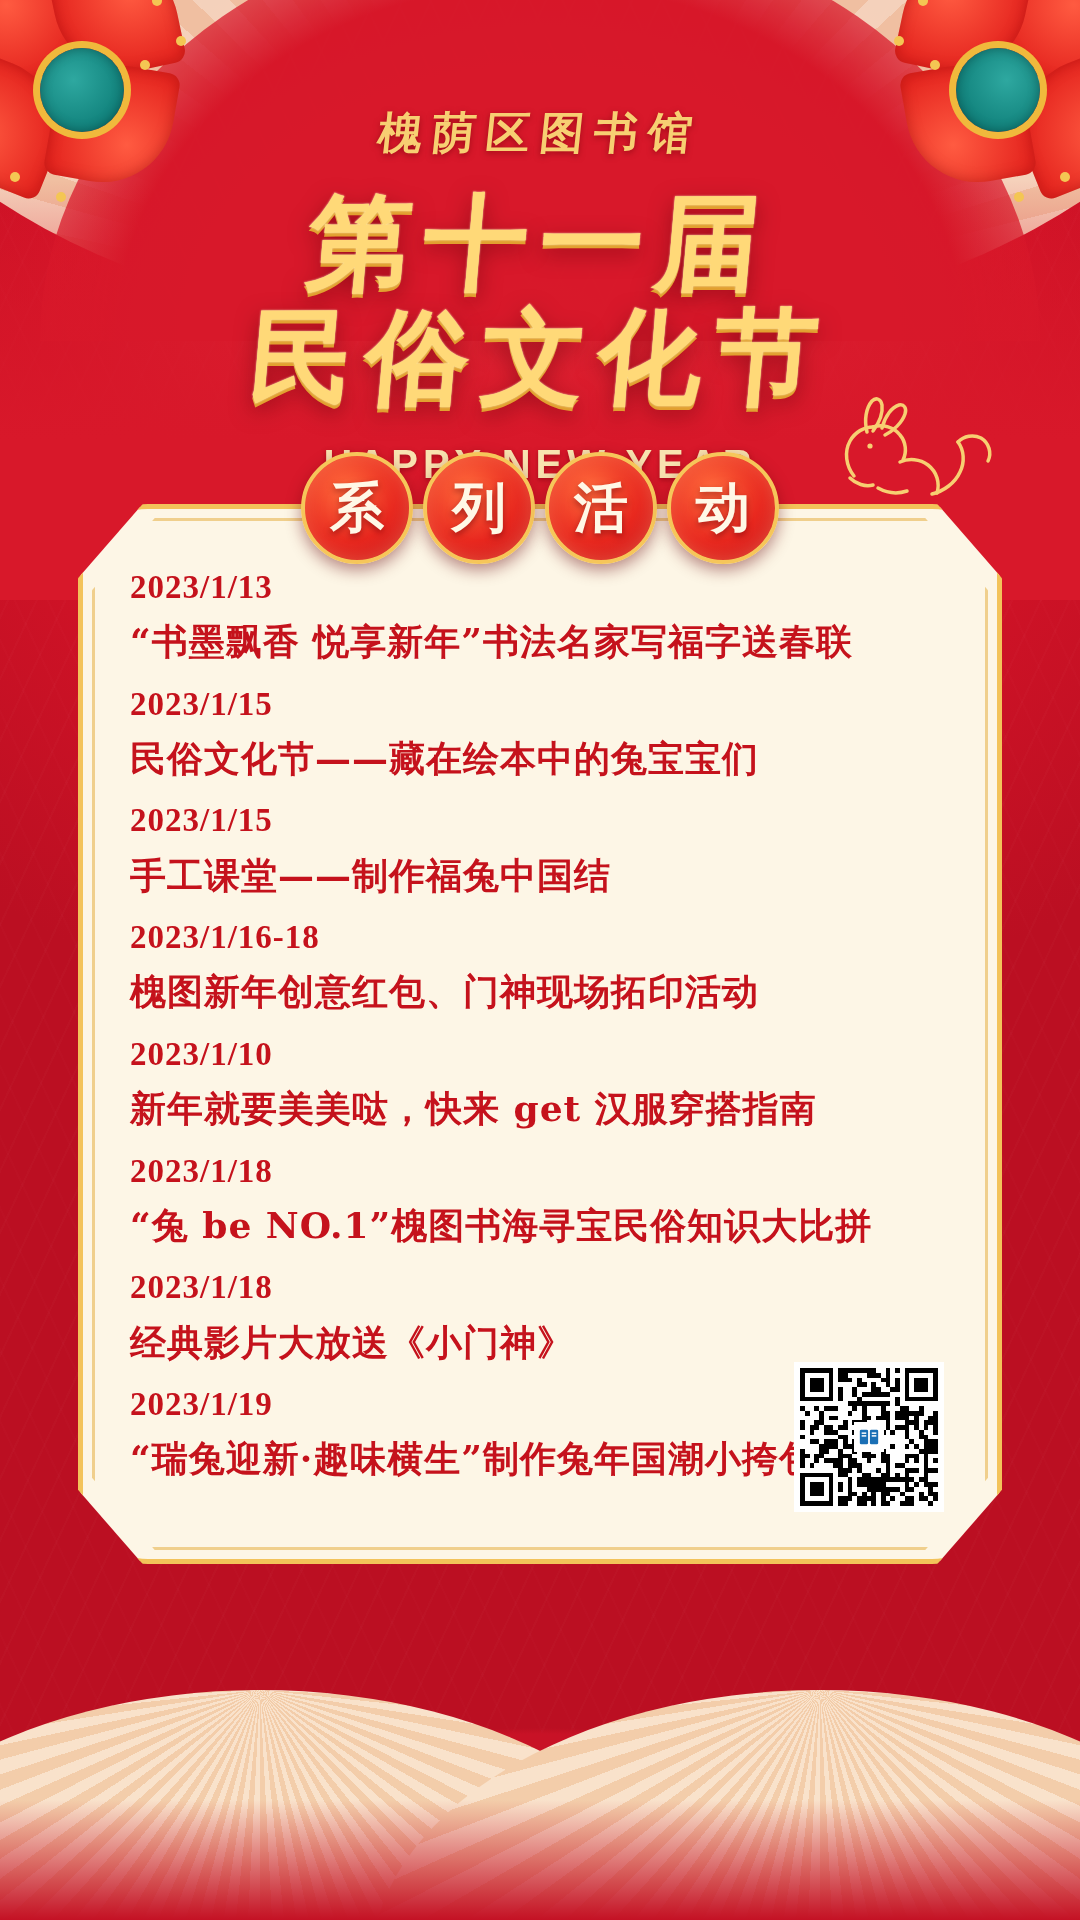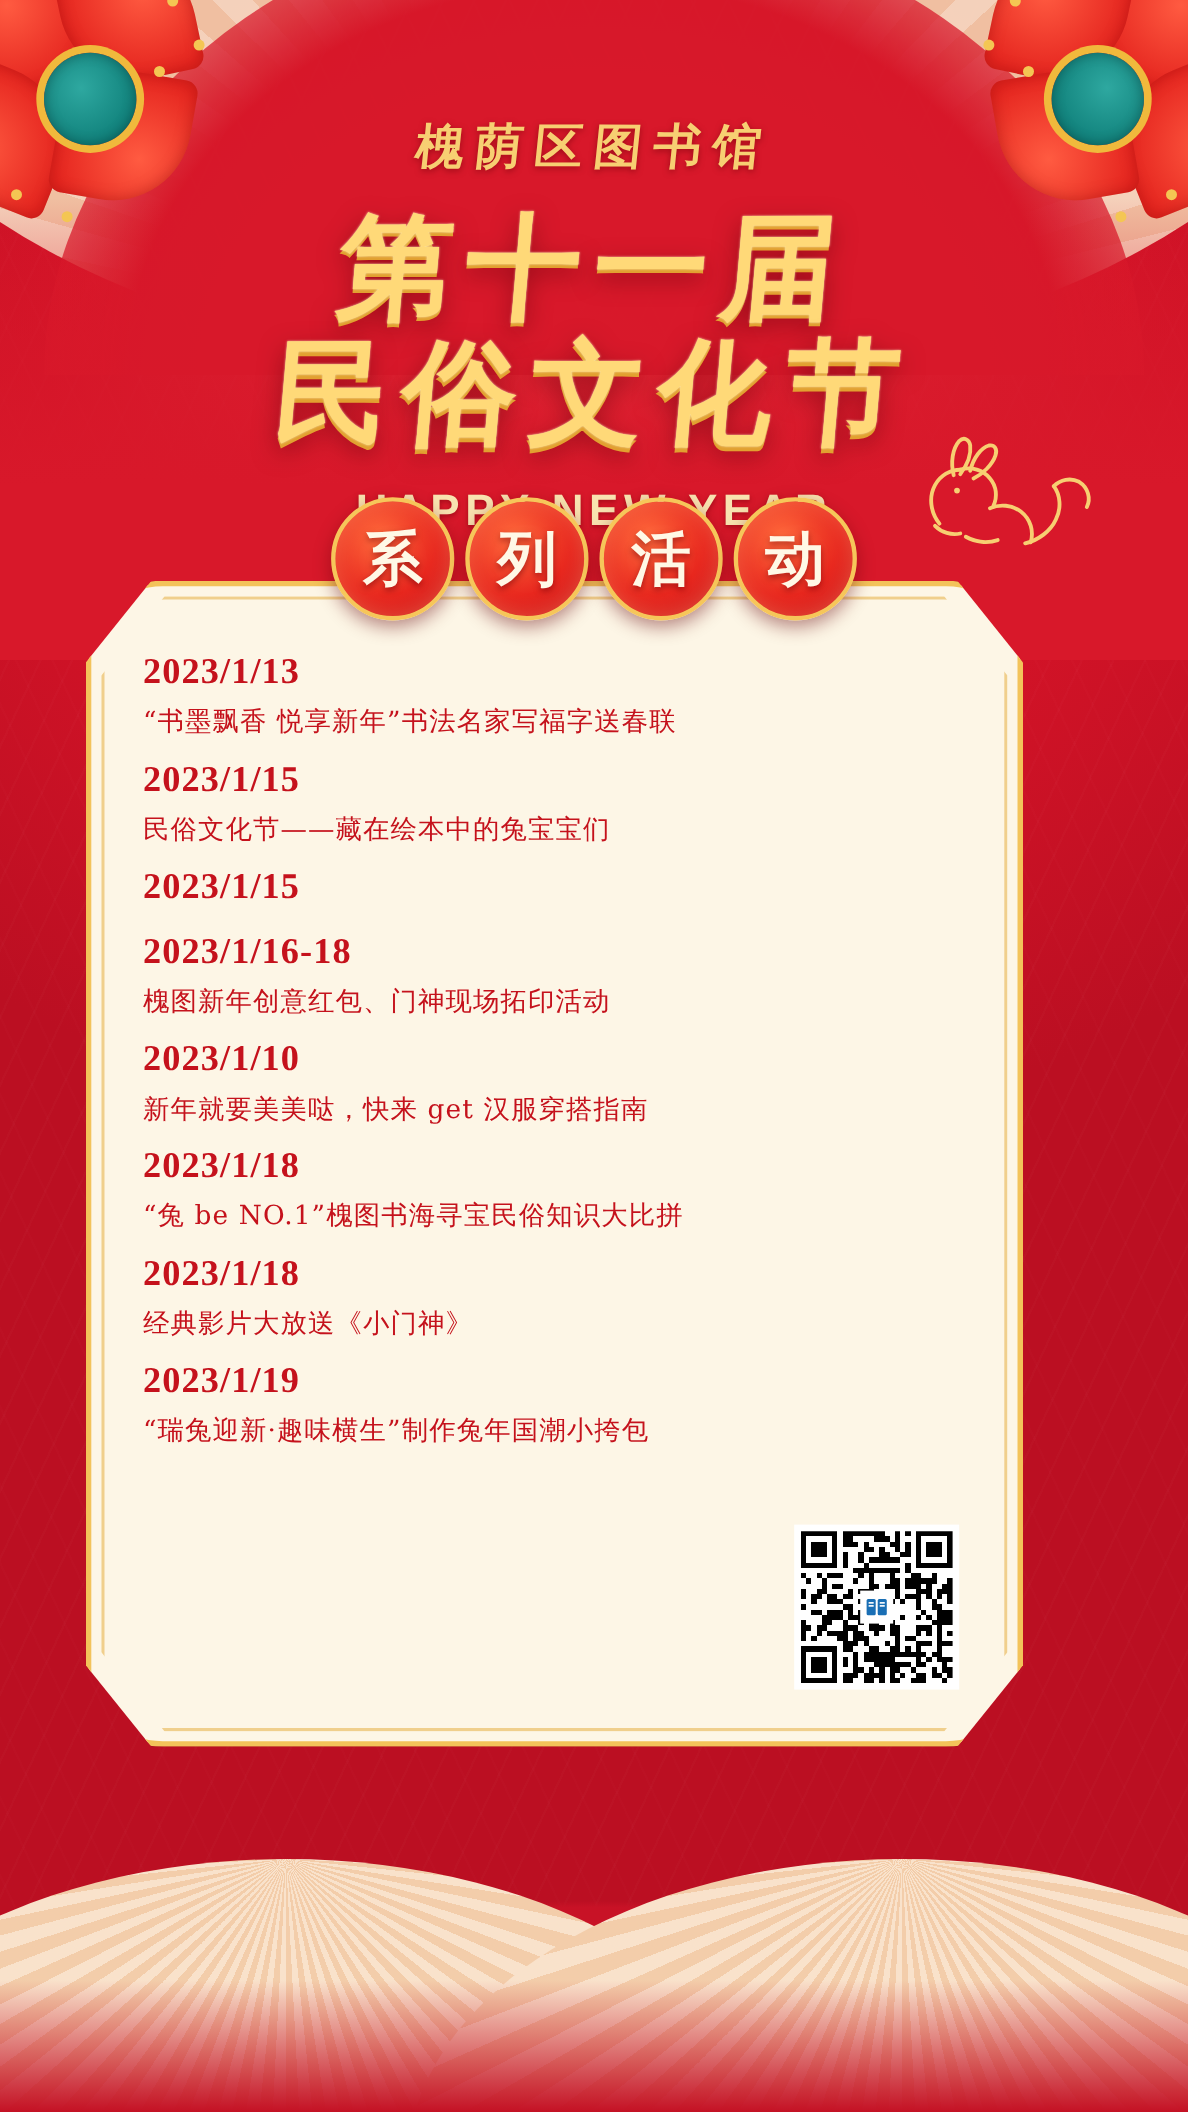--- a/index.html
+++ b/index.html
@@ -220,22 +220,22 @@
     align-items: center;
     justify-content: center;
     font-family: "DejaVu Serif", "Liberation Serif", serif;
     text-shadow: 0 3px 6px rgba(110,0,10,.55);
   }
 
   
   .card-wrap {
     position: absolute;
     left: 78px;
-    top: 528px;
-    width: 852px;
+    top: 504px;
+    width: 924px;
     height: 1060px;
   }
   .card-outline {
     position: absolute;
     inset: 0;
     border: 5px solid #f3c35a;
     border-radius: 70px 70px 70px 70px;
     background: #fdf6e6;
     box-shadow: 0 10px 40px rgba(90,0,10,.35);
     clip-path: polygon(
@@ -266,23 +266,23 @@
   }
   .event-date {
     font-size: 33px;
     color: #c5121c;
     font-weight: bold;
     letter-spacing: 1px;
     font-family: "Liberation Serif", serif;
     line-height: 1.55;
   }
   .event-name {
-    font-size: 24px;
+    font-size: 36px;
     color: #c5121c;
-    font-weight: normal;
+    font-weight: bold;
     letter-spacing: 1px;
     font-family: "DejaVu Serif", "Liberation Serif", serif;
     line-height: 1.6;
   }
 
   
   .qr {
     position: absolute;
     right: 58px;
     bottom: 52px;
@@ -380,20 +380,21 @@
       <div class="event">
         <div class="event-date">2023/1/13</div>
         <div class="event-name">“书墨飘香 悦享新年”书法名家写福字送春联</div>
       </div>
       <div class="event">
         <div class="event-date">2023/1/15</div>
         <div class="event-name">民俗文化节——藏在绘本中的兔宝宝们</div>
       </div>
       <div class="event">
         <div class="event-date">2023/1/15</div>
+        <div class="event-name">手工课堂——制作福兔中国结</div>
       </div>
       <div class="event">
         <div class="event-date">2023/1/16-18</div>
         <div class="event-name">槐图新年创意红包、门神现场拓印活动</div>
       </div>
       <div class="event">
         <div class="event-date">2023/1/10</div>
         <div class="event-name">新年就要美美哒，快来 get 汉服穿搭指南</div>
       </div>
       <div class="event">

